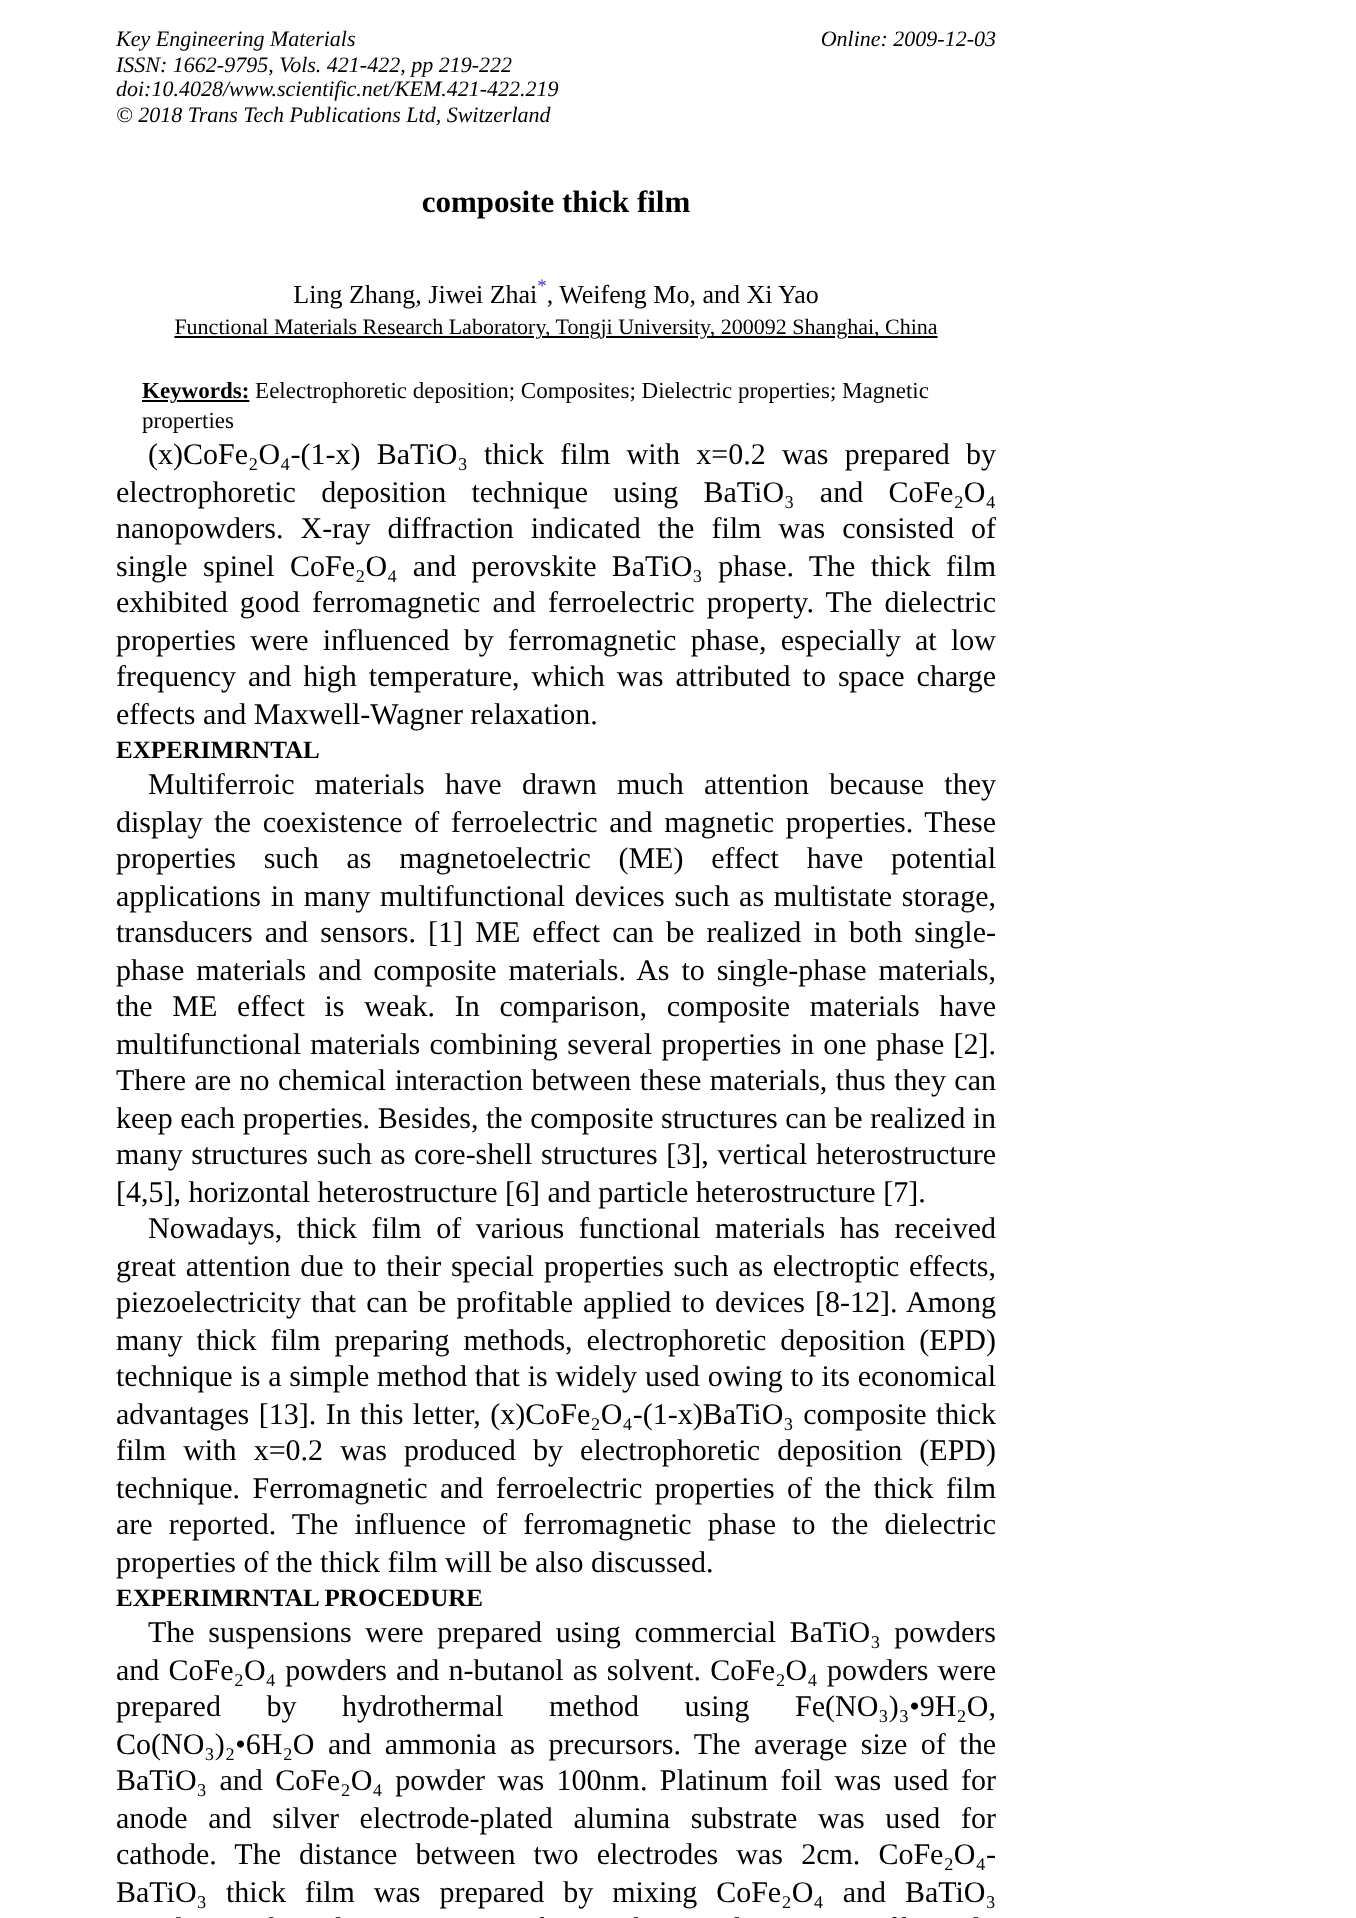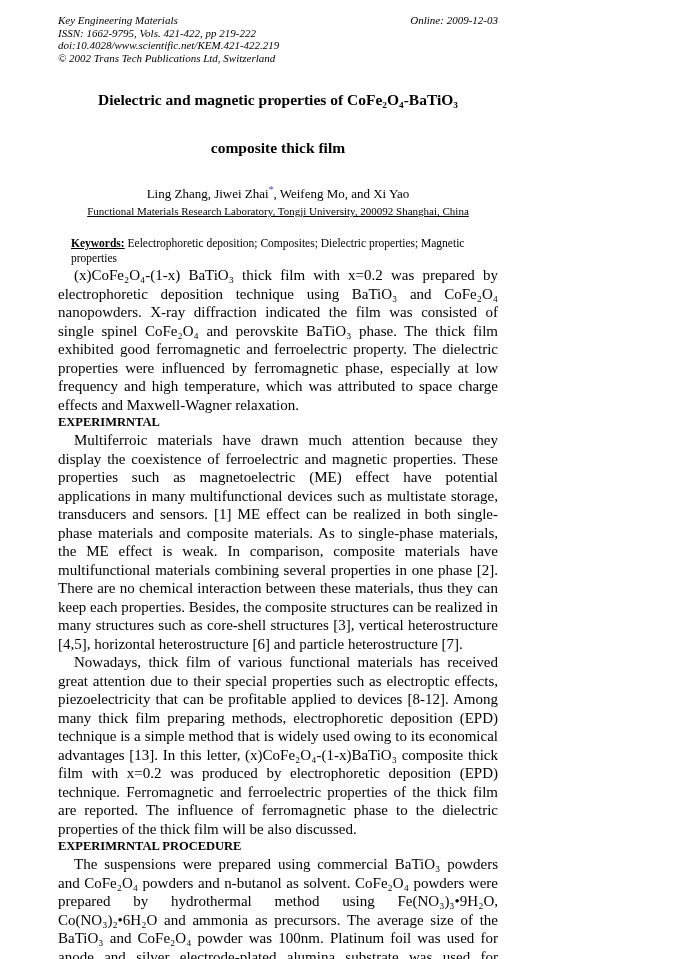--- a/index.html
+++ b/index.html
@@ -79,27 +79,26 @@
 </head>
 <body>
 
 <div class="page">
 
   <div class="header">
     <div class="header-left">
       <div>Key Engineering Materials</div>
       <div>ISSN: 1662-9795, Vols. 421-422, pp 219-222</div>
       <div>doi:10.4028/www.scientific.net/KEM.421-422.219</div>
-      <div>© 2002 Trans Tech Publications Ltd, Switzerland</div>
+      <div>© 2018 Trans Tech Publications Ltd, Switzerland</div>
     </div>
     <div class="header-right">Online: 2009-12-03</div>
   </div>
 
   <div class="title-block">
-    <div class="title-line1">Dielectric and magnetic properties of CoFe₂O₄-BaTiO₃</div>
     <div class="title-line2">composite thick film</div>
   </div>
 
   <div class="authors"><span>Ling Zhang, Jiwei Zhai</span><sup>*</sup><span>, Weifeng Mo, and Xi Yao</span></div>
 
   <div class="affiliation">Functional Materials Research Laboratory, Tongji University, 200092 Shanghai, China</div>
 
   <div class="keywords"><span class="kw-label">Keywords:</span><span> Eelectrophoretic deposition; Composites; Dielectric properties; Magnetic properties</span></div>
 
   <section>

